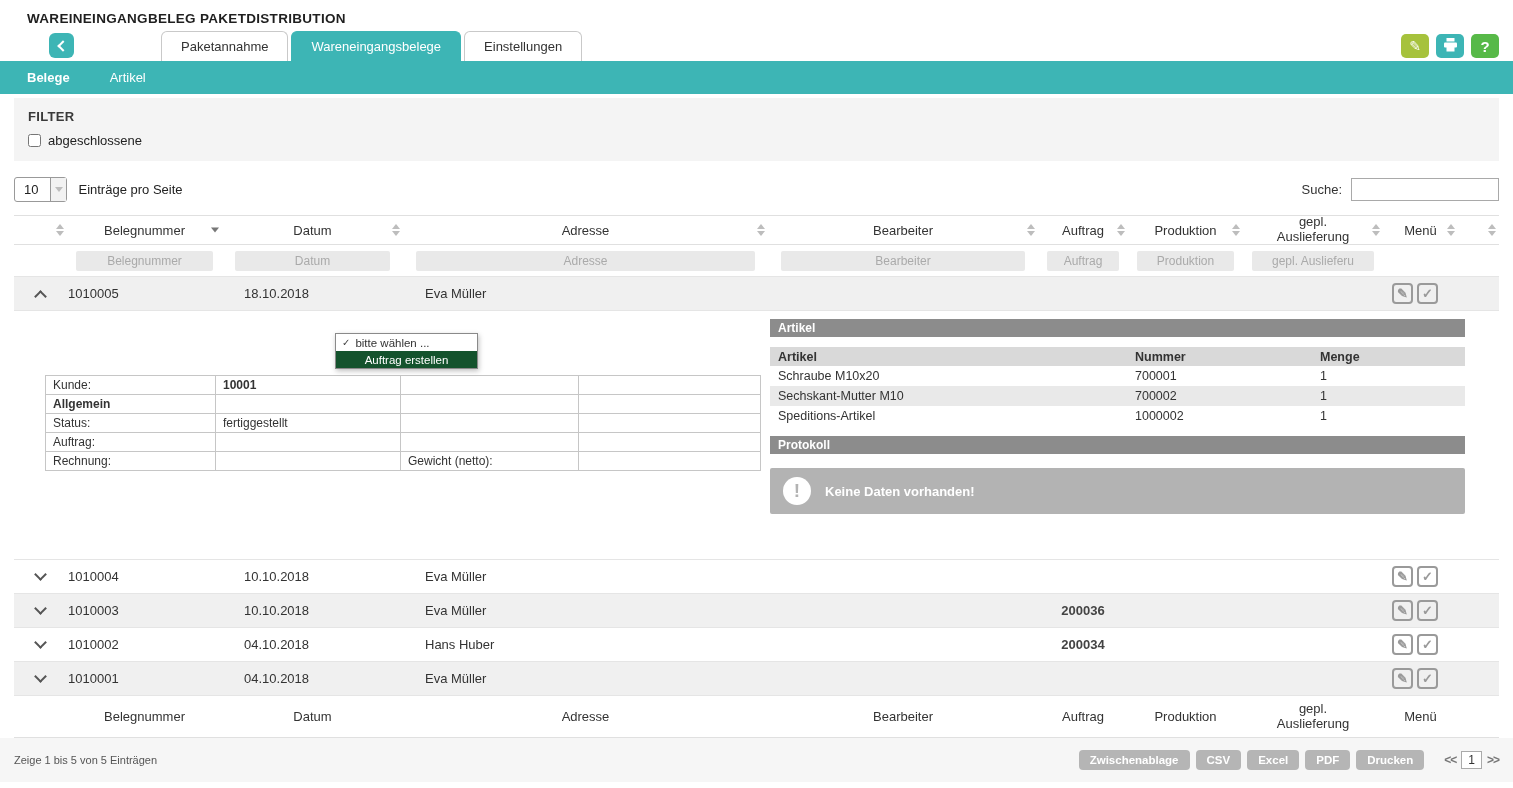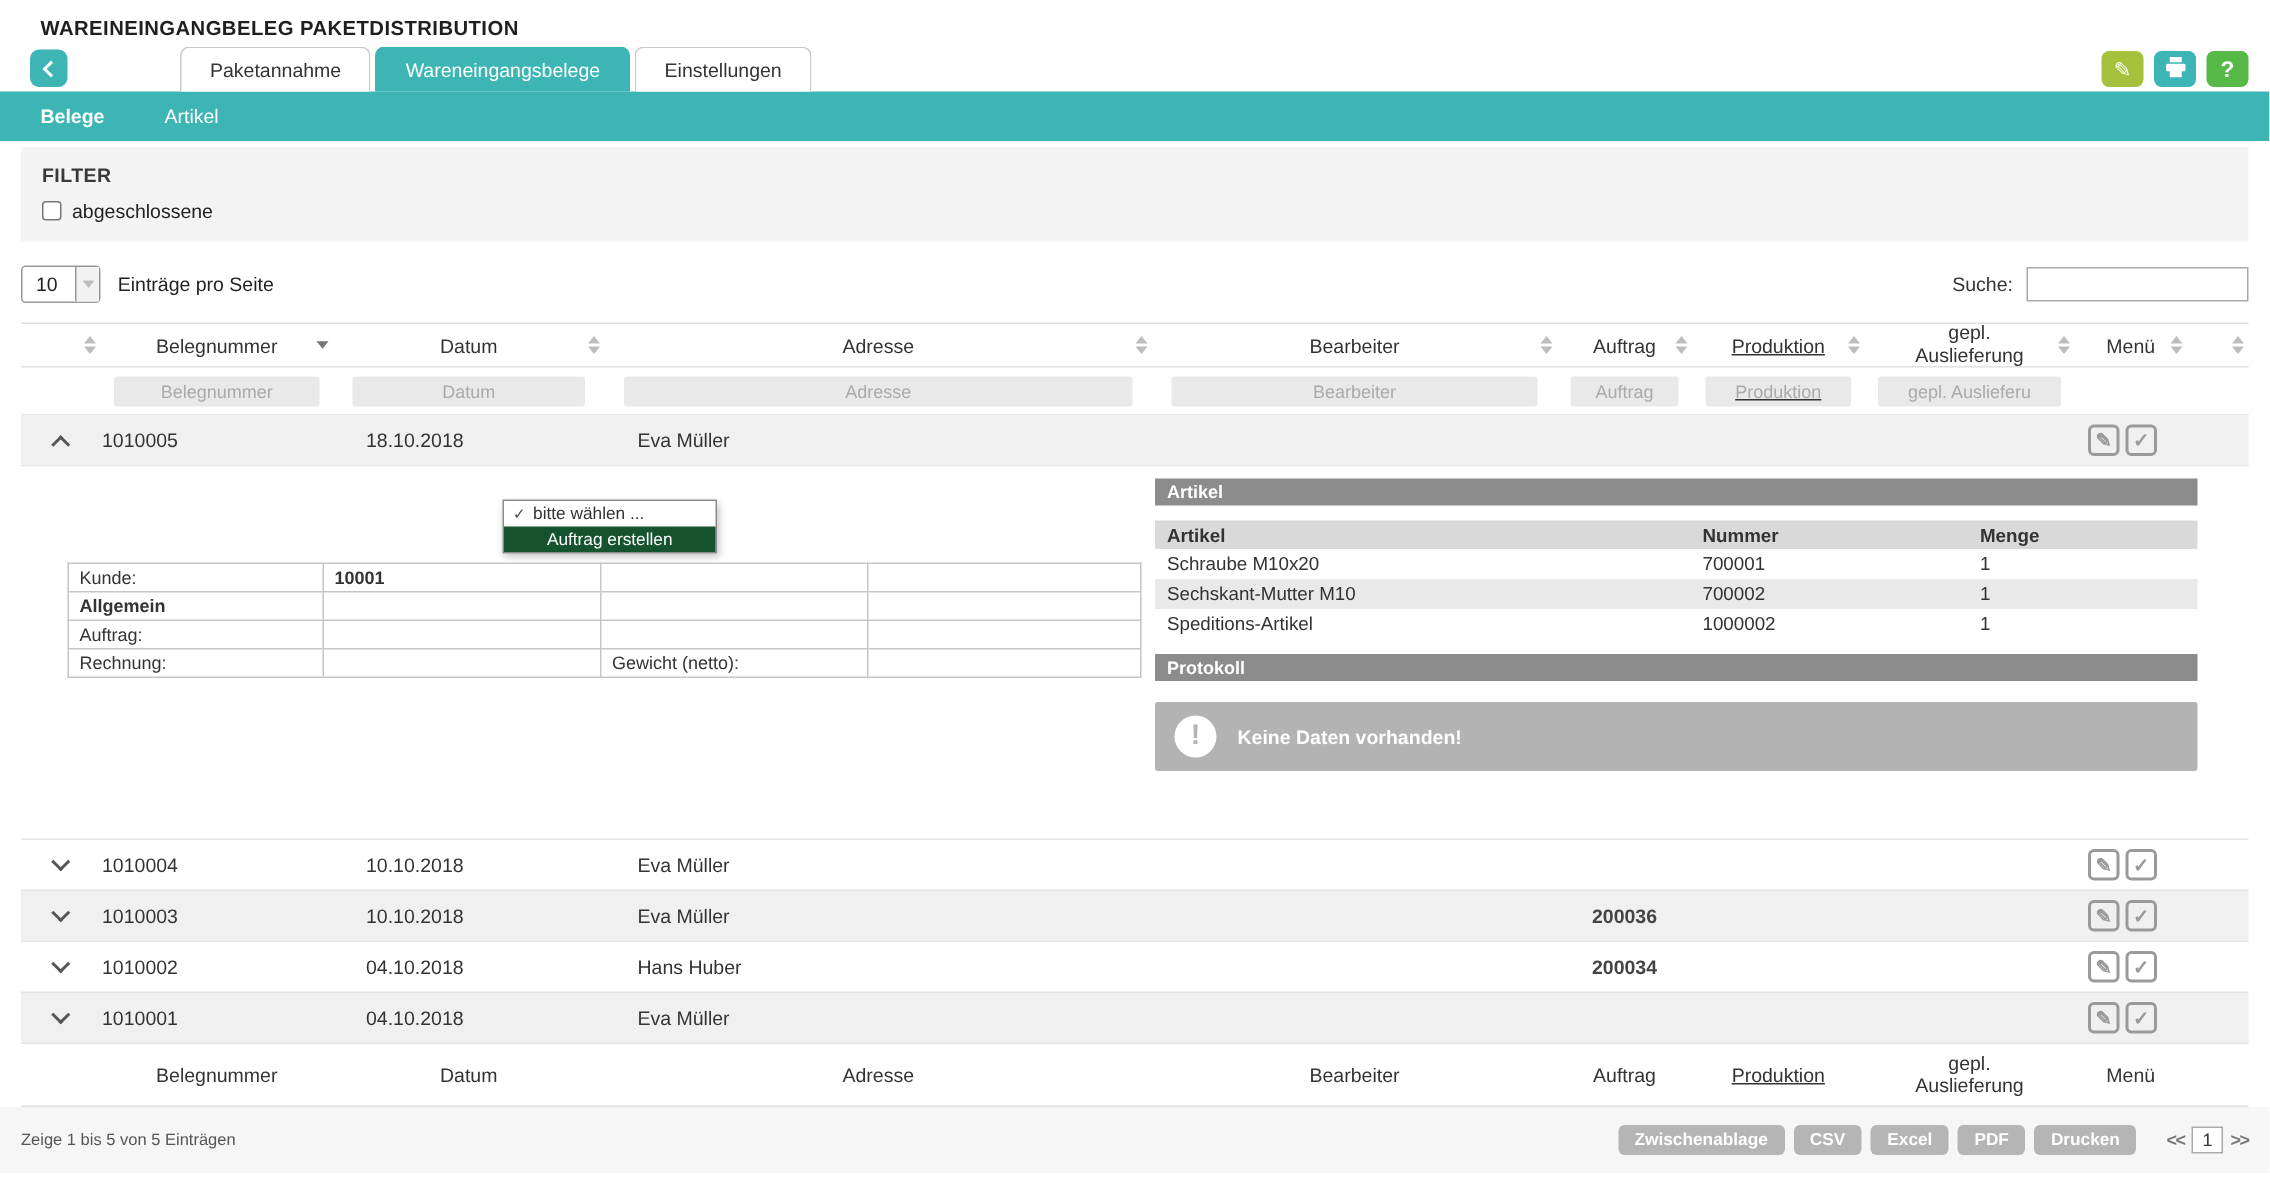--- a/index.html
+++ b/index.html
@@ -11,21 +11,21 @@
   }
   .app { position:relative; width:1513px; height:788px; }
 
   
   .page-title {
     padding:11px 0 5px 27px;
     font-size:13.5px; font-weight:bold; color:#1f1f1f; letter-spacing:.3px;
   }
 
   
-  .tabbar { position:relative; height:30px; padding-left:20px; display:flex; align-items:flex-end; }
+  .tabbar { position:relative; height:30px; padding-left:32px; display:flex; align-items:flex-end;margin-left:29px; }
   .back-btn {
     position:absolute; left:20px; top:2px; width:25px; height:25px;
     border:none; border-radius:6px; background:#3db5b5; cursor:pointer;
     display:flex; align-items:center; justify-content:center;
   }
   .chev-left { width:8px; height:8px; border-left:2px solid #fff; border-bottom:2px solid #fff; transform:rotate(45deg); margin-left:3px; }
   .tabs { display:flex; margin-left:100px; align-items:flex-end; }
   .tab {
     height:30px; line-height:29px; padding:0 19px; margin-right:3px;
     background:#fff; border:1px solid #c9c9c9; border-bottom:none;
@@ -63,21 +63,21 @@
   .search input { width:148px; height:23px; border:1px solid #a9a9a9; padding:0 5px; font-size:13px; font-family:inherit; }
 
   
   .table { margin:8px 14px 0; }
   .col-expand { width:53px; }
   .col-beleg  { width:155px; }
   .col-datum  { width:181px; }
   .col-adr    { width:365px; }
   .col-bearb  { width:270px; }
   .col-auftr  { width:90px; }
-  .col-prod   { width:115px;text-decoration:underline; }
+  .col-prod   { width:115px; }
   .col-gepl   { width:140px; }
   .col-menu   { width:75px; }
   .col-end    { width:41px; }
 
   .thead { display:flex; height:30px; align-items:center; border-top:1px solid #e0e0e0; border-bottom:1px solid #e0e0e0; }
   .th { position:relative; height:100%; display:flex; align-items:center; justify-content:center; font-size:13px; color:#333; cursor:pointer; }
   .th .two-line { max-width:84px; text-align:center; line-height:1.15; }
   .sort { position:absolute; right:3px; top:50%; transform:translateY(-50%); display:flex; flex-direction:column; gap:2px; align-items:center; }
   .tri-up   { width:0; height:0; border-left:4px solid transparent; border-right:4px solid transparent; border-bottom:5px solid #bdbdbd; }
   .tri-down { width:0; height:0; border-left:4px solid transparent; border-right:4px solid transparent; border-top:5px solid #bdbdbd; }
@@ -360,20 +360,26 @@
         <tbody>
             <tr>
           <td>Kunde:</td>
           <td class="b">10001</td>
           <td></td>
           <td></td>
         </tr>
         <tr>
           <td class="b">Allgemein</td>
           <td></td>
+          <td></td>
+          <td></td>
+        </tr>
+        <tr>
+          <td>Status:</td>
+          <td>fertiggestellt</td>
           <td></td>
           <td></td>
         </tr>
         <tr>
           <td>Auftrag:</td>
           <td></td>
           <td></td>
           <td></td>
         </tr>
         <tr>

